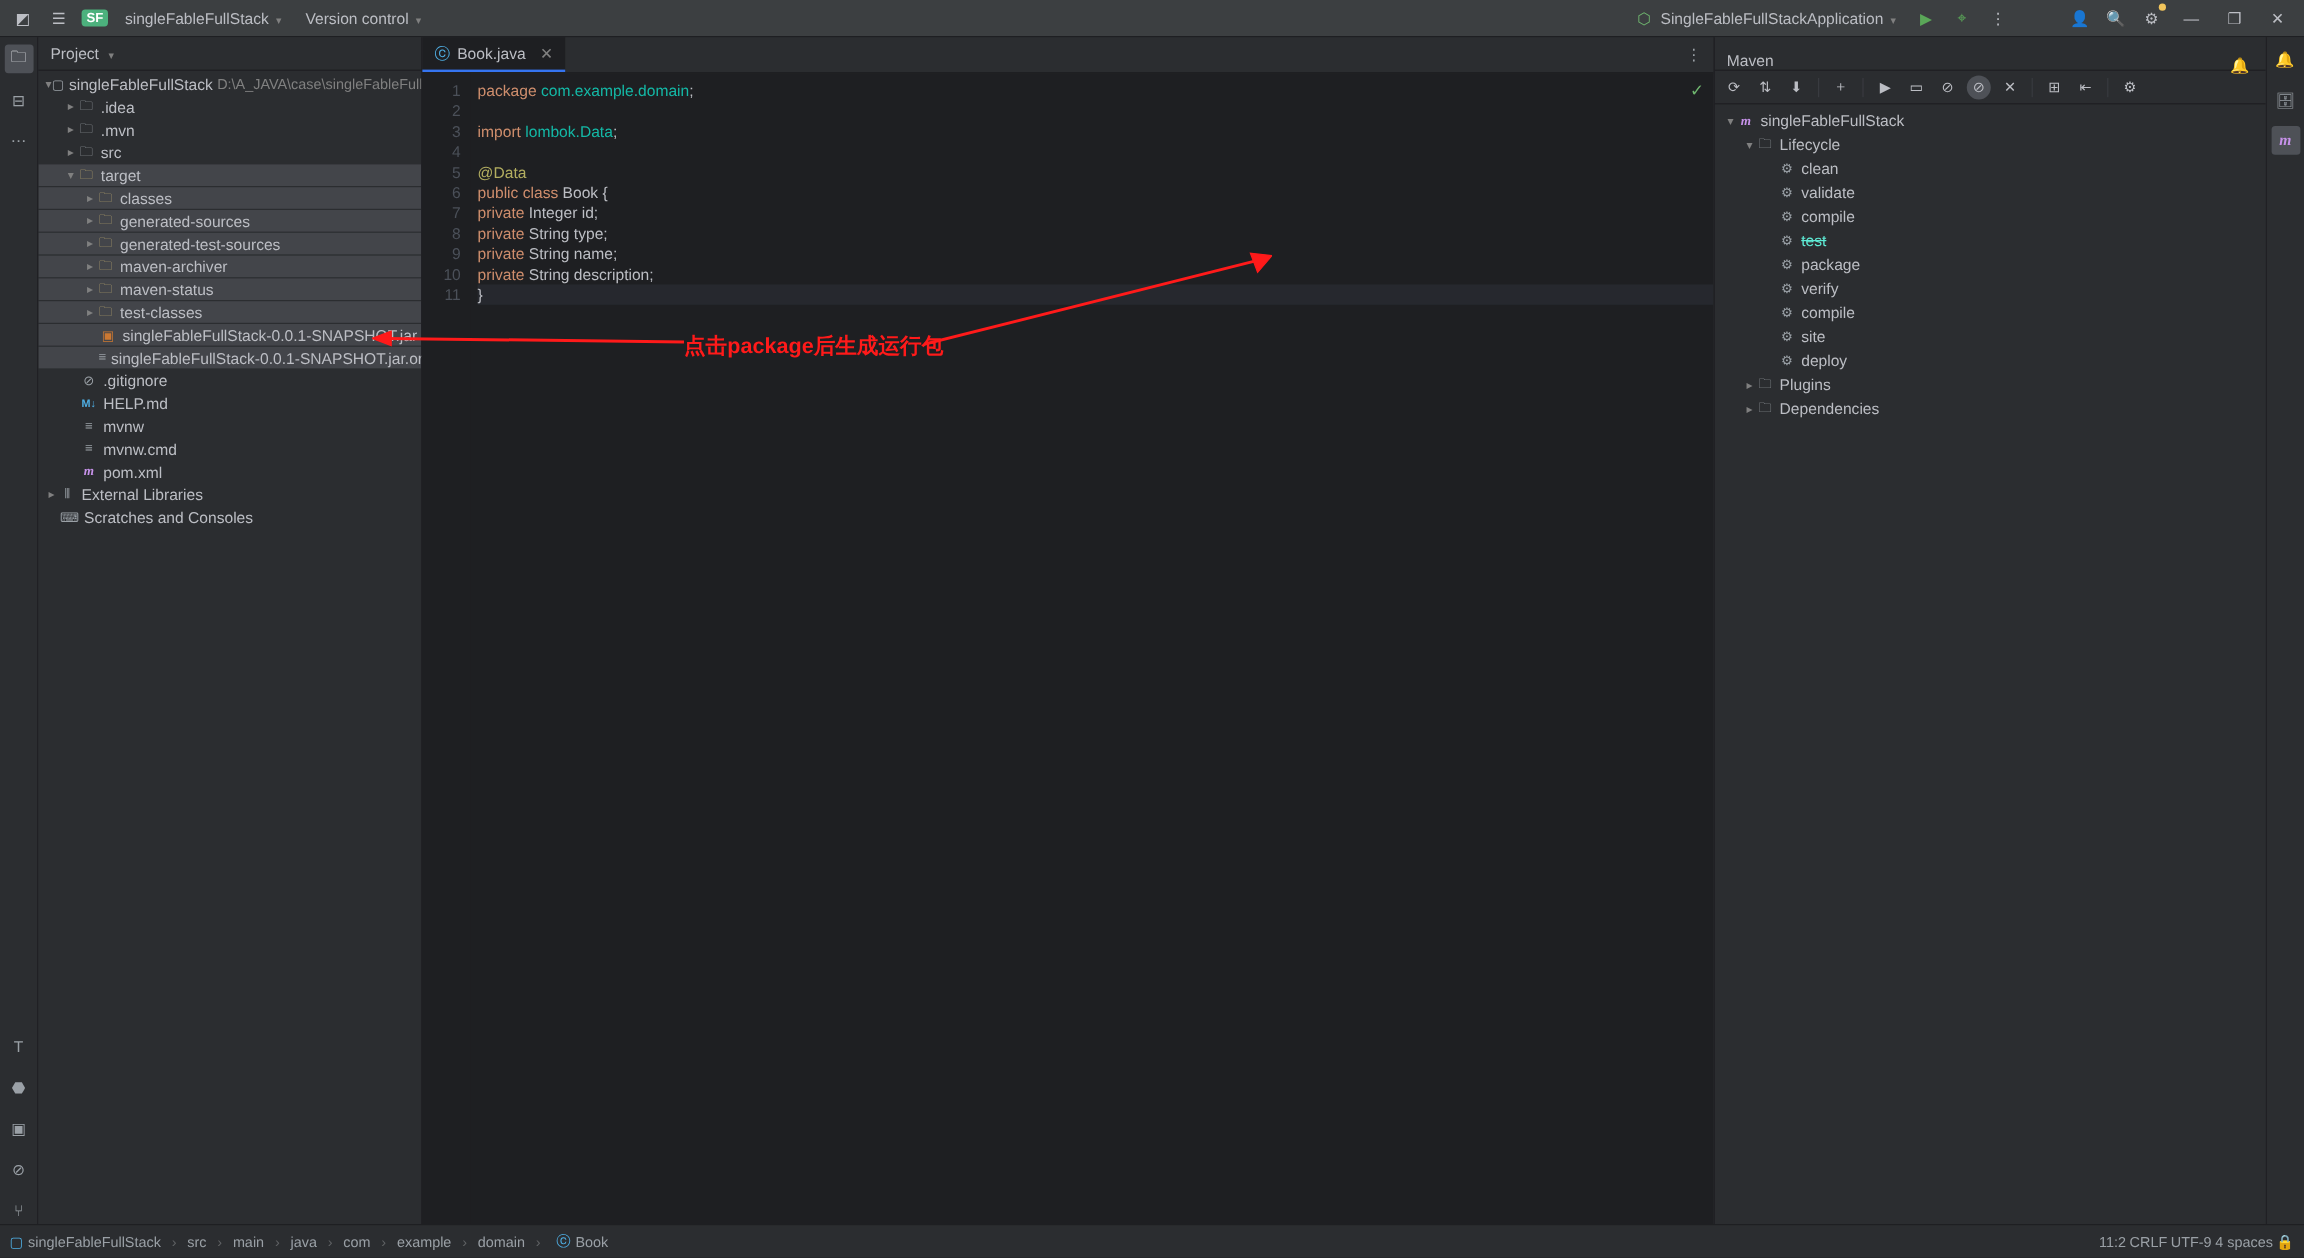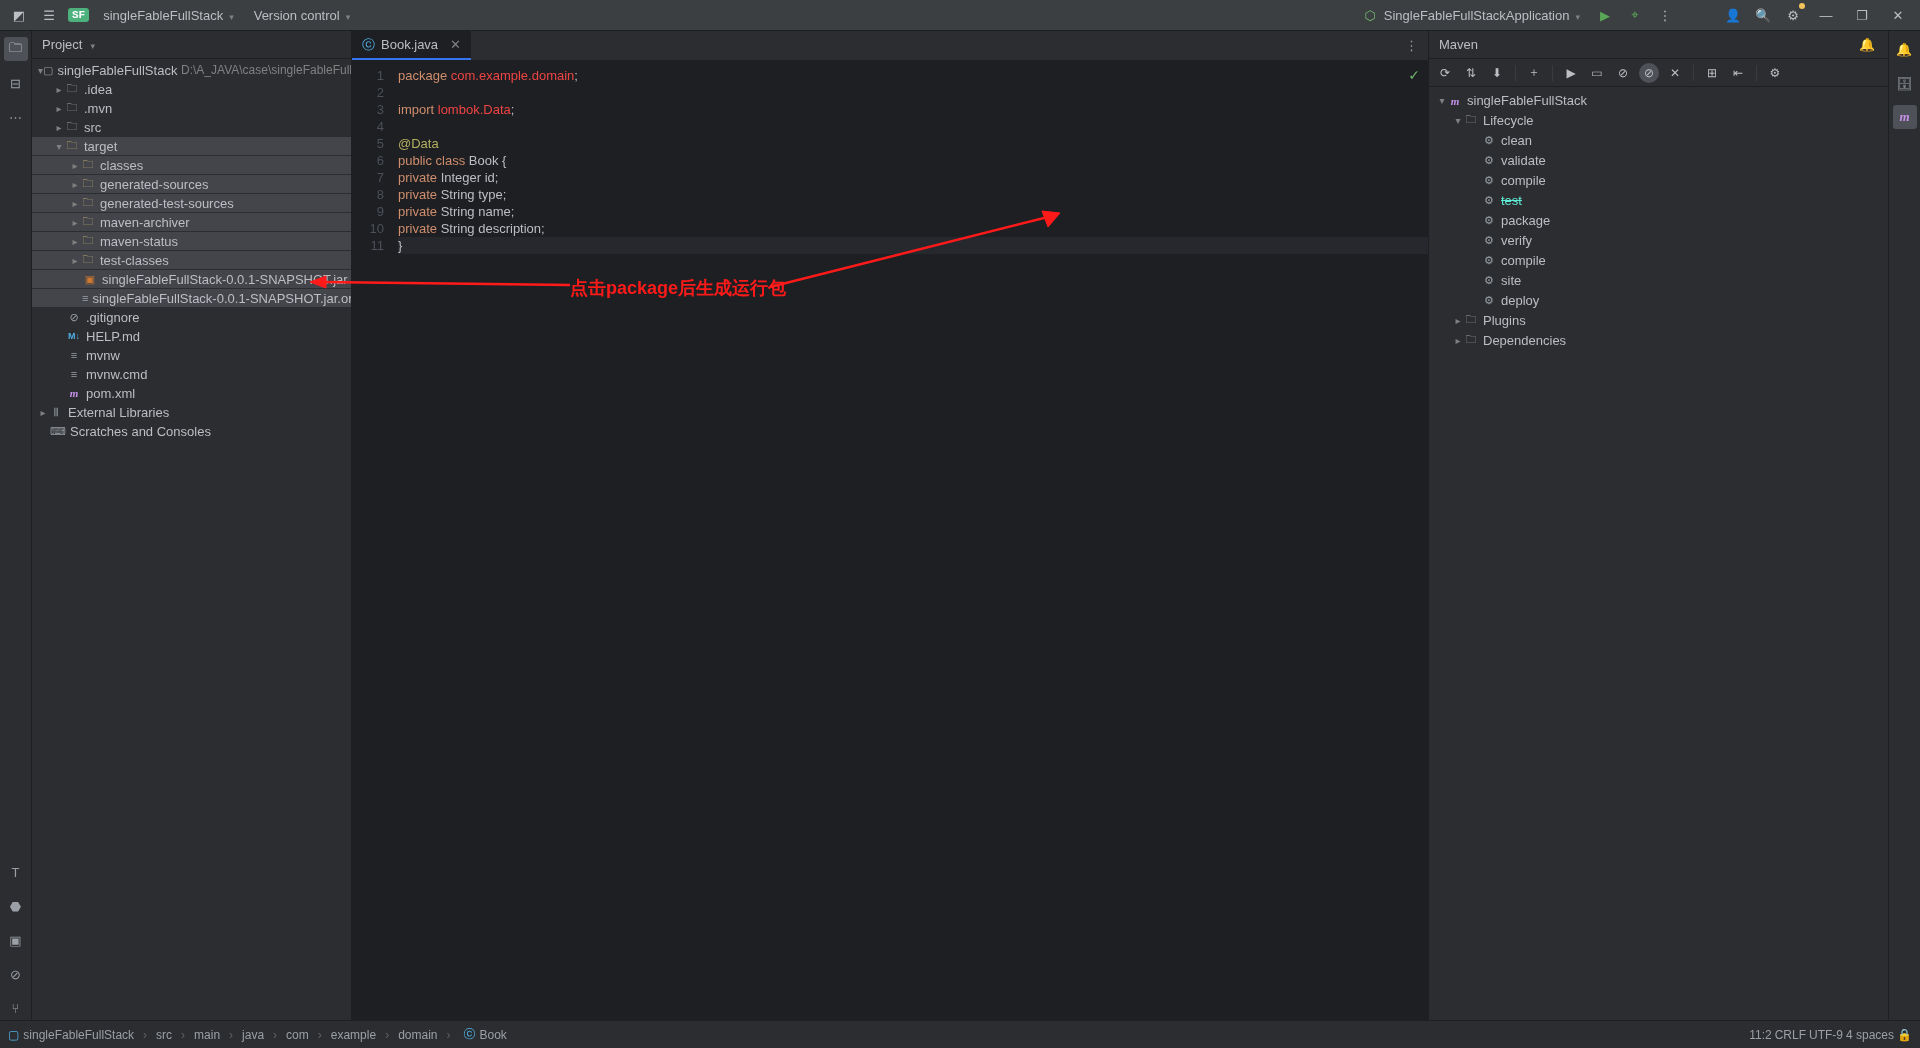--- a/index.html
+++ b/index.html
@@ -2,21 +2,21 @@
 <html><head>
 <meta charset="utf-8">
 <style>
 * { margin:0; padding:0; box-sizing:border-box; font-family:'Segoe UI',Arial,sans-serif; }
 body { background:#2B2D30; color:#BCBEC4; font-size:13px; width:1920px; height:1048px; overflow:hidden; position:relative; }
 
 
 .titlebar { height:31px; background:#3C3F41; display:flex; align-items:center; padding:0 8px; border-bottom:1px solid #1E1F22; }
 .titlebar-left { display:flex; align-items:center; gap:8px; }
 .titlebar-right { display:flex; align-items:center; gap:8px; margin-left:auto; }
-.proj-badge { background:#4CB17D; color:#fff; font-size:11px; font-weight:600; padding:1px 4px; border-radius:3px;font-family:Liberation Mono, monospace; }
+.proj-badge { background:#4CB17D; color:#fff; font-size:11px; font-weight:600; padding:1px 4px; border-radius:3px; }
 .icbtn { width:22px; height:22px; display:inline-flex; align-items:center; justify-content:center; color:#BCBEC4; border-radius:3px; cursor:pointer; }
 .dd { display:inline-flex; align-items:center; gap:4px; padding:2px 6px; border-radius:3px; cursor:pointer; }
 .winctl { width:28px; height:22px; display:inline-flex; align-items:center; justify-content:center; color:#BCBEC4; cursor:pointer; }
 
 
 .lefttoolstrip { position:absolute; left:0; top:31px; width:32px; bottom:28px; background:#2B2D30; border-right:1px solid #1E1F22; display:flex; flex-direction:column; align-items:center; padding-top:6px; gap:10px; }
 .lefttoolstrip .tsbtn { width:24px; height:24px; display:flex; align-items:center; justify-content:center; color:#9AA0A6; border-radius:3px; cursor:pointer; }
 .lefttoolstrip .tsbtn.active { background:#4E5157; color:#DFE1E5; }
 .lefttoolstrip .spacer { flex:1; }
 
@@ -47,27 +47,27 @@
 .tab { display:flex; align-items:center; padding:0 10px; gap:6px; border-bottom:2px solid transparent; cursor:pointer; }
 .tab.active { border-bottom-color:#3574F0; background:#1E1F22; }
 .tab .cls { margin-left:6px; color:#808080; }
 .tabmore { margin-left:auto; padding:0 10px; display:flex; align-items:center; cursor:pointer; color:#9AA0A6; }
 .editor { flex:1; display:flex; font-family:'JetBrains Mono','Consolas',monospace; font-size:13px; line-height:17px; position:relative; }
 .gutter { width:40px; background:#1E1F22; color:#4B5059; text-align:right; padding:6px 8px 0 0; }
 .code { flex:1; padding:6px 0 0 6px; position:relative; }
 .kw { color:#CF8E6D; }
 .an { color:#B3AE60; }
 .str, .cls-tok { color:#BCBEC4; }
-.pkg { color:#ef4444; }
+.pkg { color:#14b8a6; }
 .analysis { position:absolute; right:8px; top:6px; color:#6FB66F; font-size:14px; }
 .code .line11 { background:#26282E; display:inline-block; width:100%; }
 
 
 .mavenpanel { position:absolute; right:32px; top:31px; width:460px; bottom:28px; background:#2B2D30; border-left:1px solid #1E1F22; }
-.mvnhdr { height:28px; display:flex; align-items:center; padding:0 10px; border-bottom:1px solid #1E1F22; }
+.mvnhdr { height:28px; display:flex; padding:12px 10px; border-bottom:1px solid #1E1F22; }
 .mvntb { height:28px; display:flex; align-items:center; padding:0 6px; gap:6px; border-bottom:1px solid #1E1F22; }
 .mvntb .icbtn { width:20px; height:20px; font-size:12px; }
 .tbsep { width:1px; height:16px; background:#393B40; margin:0 2px; }
 .mvntree { padding:4px 0; }
 .mvntree .tn { height:19px; }
 .gear { color:#9AA0A6; }
 .struck { text-decoration:line-through; color:#5eead4; }
 .bbar { position:absolute; left:0; bottom:0; right:0; height:28px; background:#2B2D30; border-top:1px solid #1E1F22; display:flex; align-items:center; padding:0 8px; font-size:12px; color:#9AA0A6; }
 .bbar .seg { display:flex; align-items:center; gap:4px; }
 .bbar .sep { margin:0 5px; color:#5F6164; }

